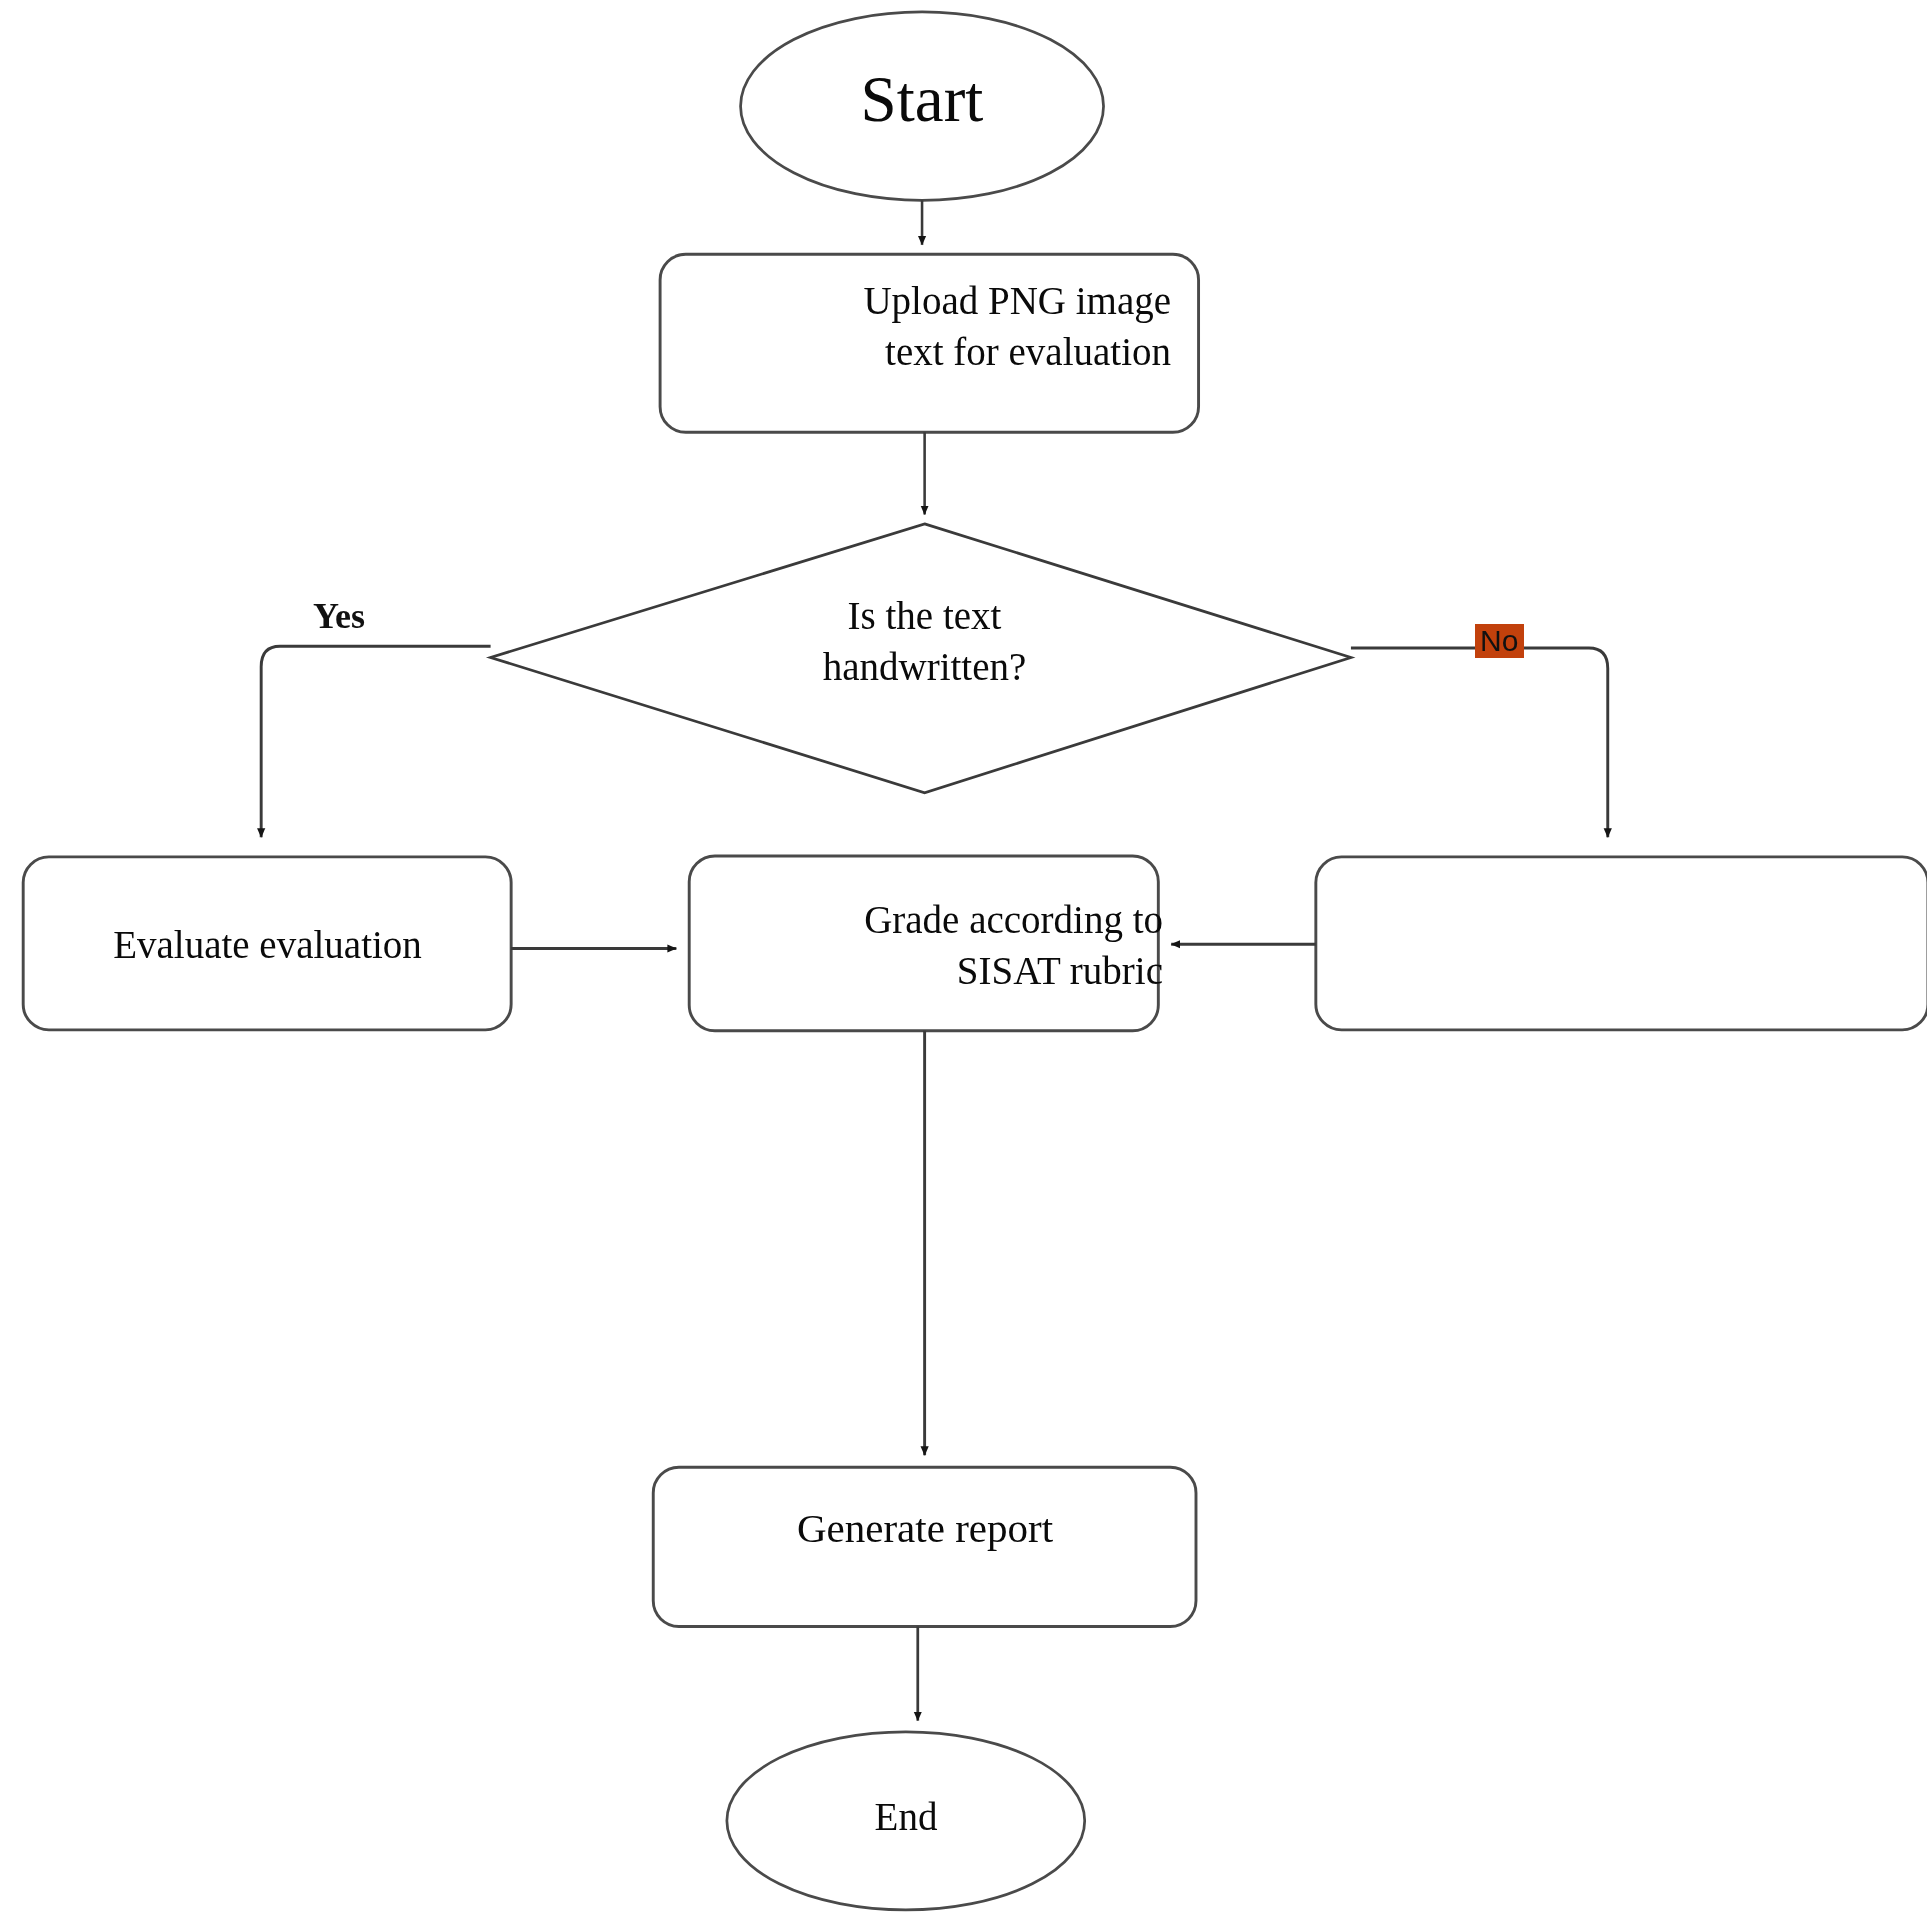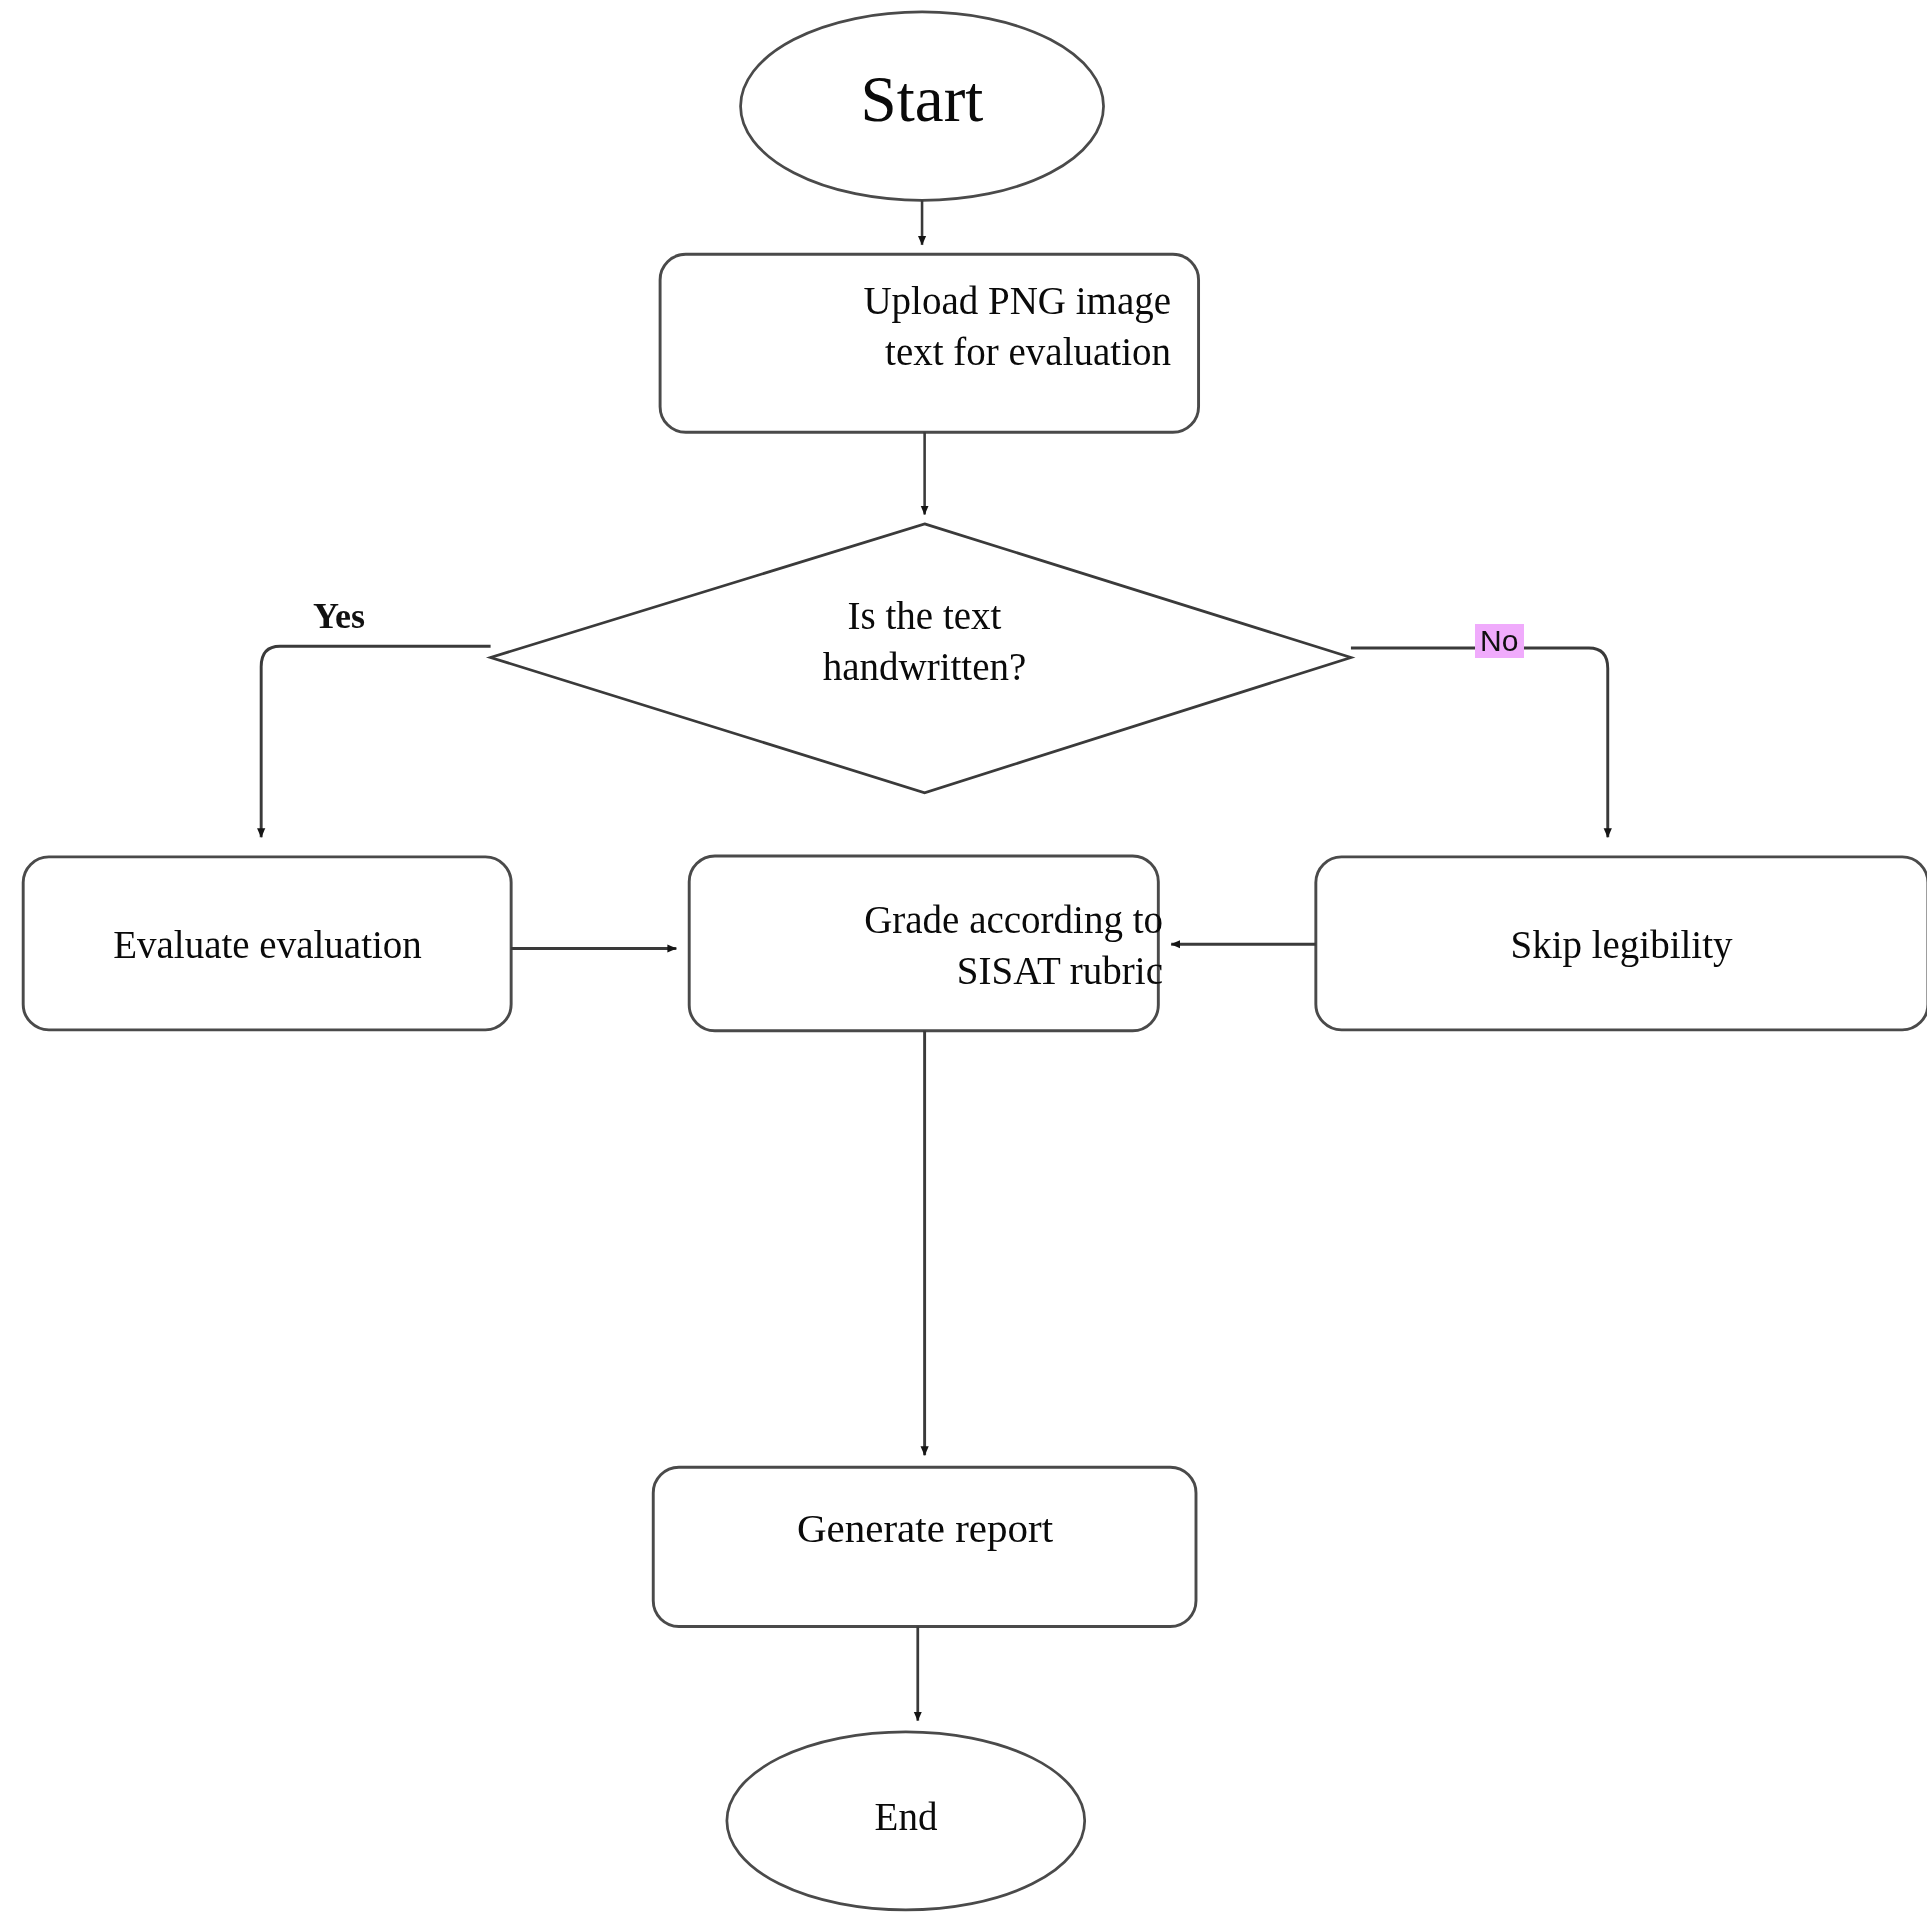--- a/index.html
+++ b/index.html
@@ -42,21 +42,21 @@
   }
   .edge-label {
     position: absolute;
     font-family: "Liberation Serif", "DejaVu Serif", serif;
     color: #111111;
   }
   .edge-label.sans {
     font-family: "Liberation Sans", "DejaVu Sans", sans-serif;
   }
   .edge-label-bg {
-    background: #f0abfc;
+    background: #c2410c;
     padding: 0 5.1px;
   }
 </style>
 </head>
 <body>
 
 <div id="flowchart-root">
 
   <svg id="flow-canvas" viewBox="0 0 2252 2244">
     <defs>
@@ -104,21 +104,20 @@
 text for evaluation</div>
 
   <div class="node-label lbl-center" style="left:719px; top:591px; width:411px; font-size:39px;">Is the text
 handwritten?</div>
 
   <div class="node-label lbl-center" style="left:32px; top:920px; width:471px; font-size:39px;">Evaluate evaluation</div>
 
   <div class="node-label lbl-left" style="left:735px; top:895px; width:428px; font-size:39px;">Grade according to
 SISAT rubric</div>
 
-  <div class="node-label lbl-center" style="left:1324px; top:920px; width:595px; font-size:39px;">Skip legibility</div>
 
   <div class="node-label lbl-center" style="left:668px; top:1502px; width:514px; font-size:41px;">Generate report</div>
 
   <div class="node-label lbl-center" style="left:735px; top:1792px; width:342px; font-size:39px;text-align:center;">End</div>
 
   <div class="edge-label" style="left:313px; top:595px; font-size:36px;font-weight:bold;">Yes</div>
 
   <div class="edge-label sans edge-label-bg" style="left:1475px; top:624px; font-size:30px;">No</div>
 
 </div>

